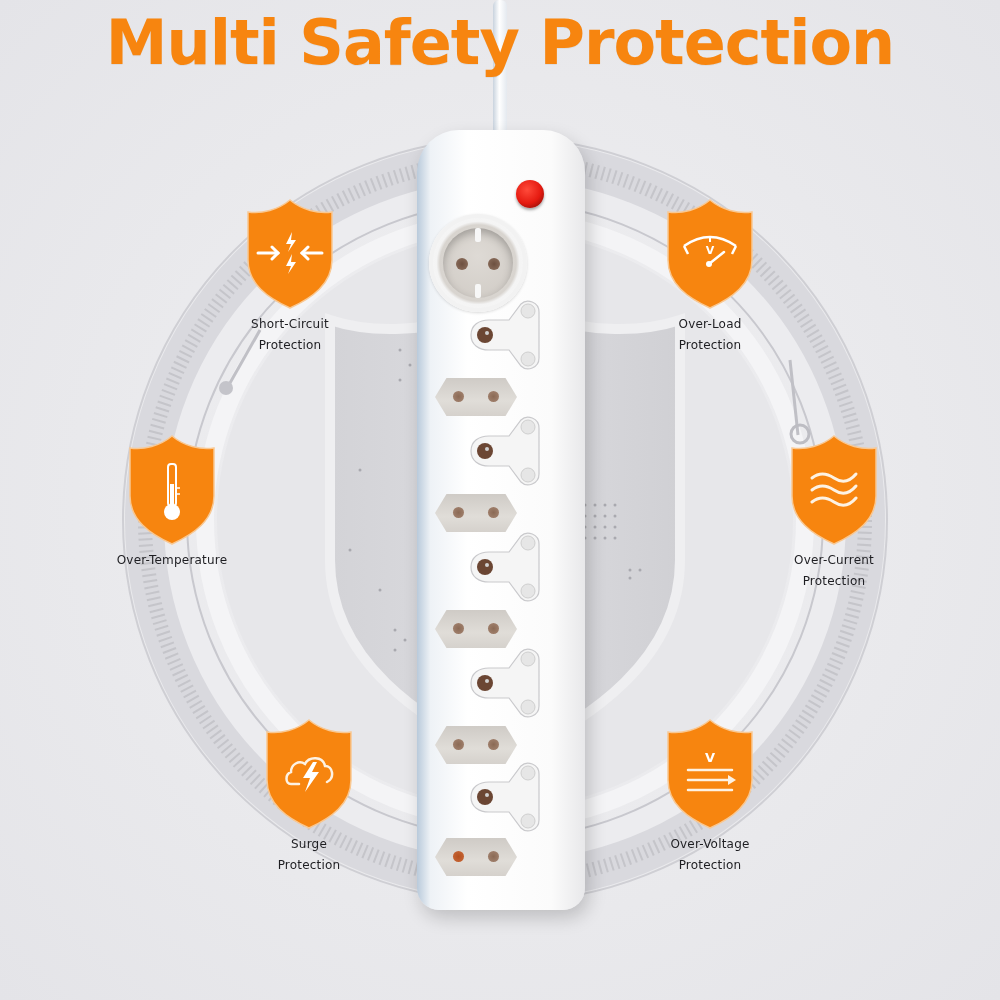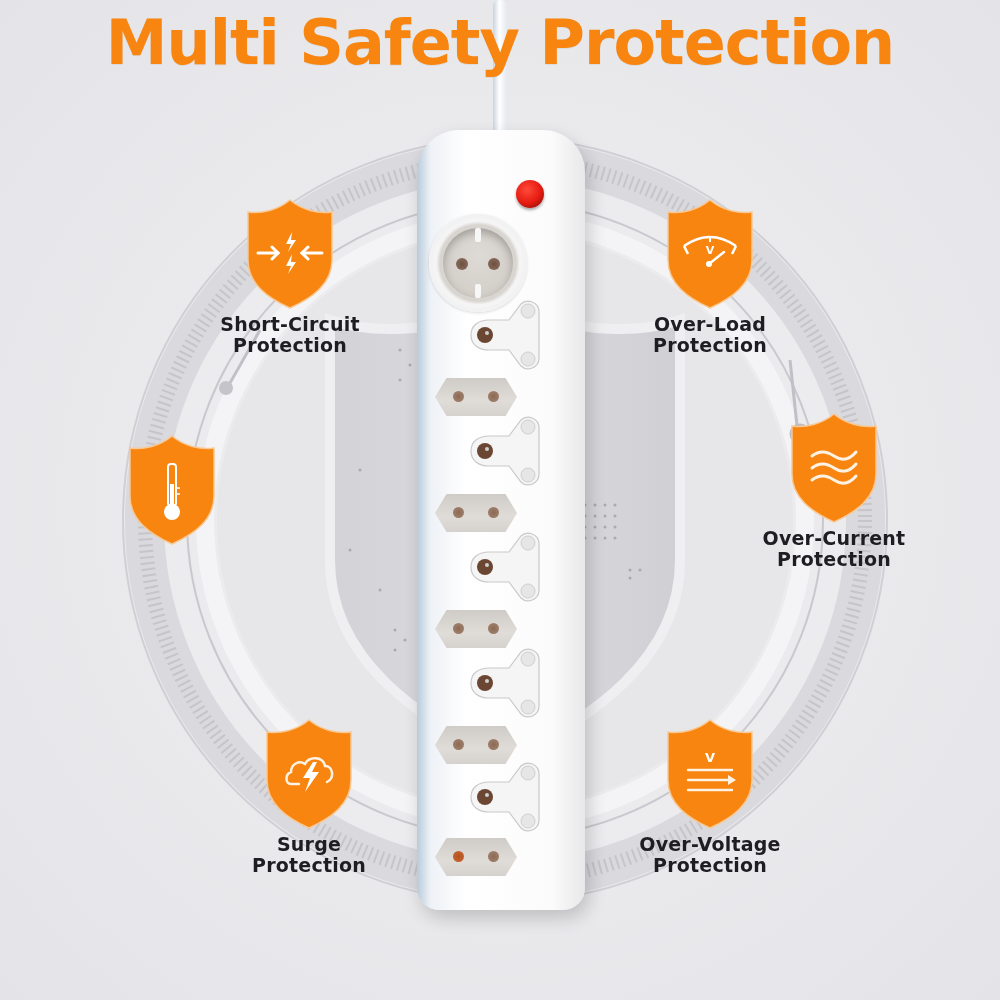--- a/index.html
+++ b/index.html
@@ -52,22 +52,22 @@
     background: linear-gradient(180deg,#cfcbc6 0%,#e0ddd8 60%,#d5d1cc 100%);
     clip-path: polygon(14% 0, 86% 0, 100% 50%, 86% 100%, 14% 100%, 0 50%);
   }
   .euro .h { position:absolute; top:13px; width:11px; height:11px; border-radius:50%;
     background: radial-gradient(circle,#8b6a55 0%,#a68673 100%); }
   .shield-item { position:absolute; z-index:4; text-align:center; }
   .shield {
     position:relative; margin:0 auto; width:92px; height:112px;
   }
   .label {
-    font-family:"DejaVu Sans", sans-serif; font-size:19px; line-height:21px;
-    color:#1e1e22; white-space:nowrap; letter-spacing:0.2px;font-weight:bold;
+    font-family:"DejaVu Sans", sans-serif; font-size:12px; line-height:21px;
+    color:#1e1e22; white-space:nowrap; letter-spacing:0.2px;
   }
 </style>
 </head>
 <body>
 
 <div class="title">Multi Safety Protection</div>
 
 <svg class="bg-ring" width="1000" height="1000" viewBox="0 0 1000 1000">
   <defs>
     <radialGradient id="ringG" cx="50%" cy="50%" r="50%">
@@ -240,23 +240,24 @@
 
 <div class="shield-item" style="left:60px;top:434px;width:224px;">
   <svg class="shield" viewBox="0 0 92 112">
     <path d="M46 2 C 34 12, 18 16, 4 14 L 4 62 C 4 86, 24 100, 46 110 C 68 100, 88 86, 88 62 L 88 14 C 74 16, 58 12, 46 2 Z" fill="#f7850f" stroke="#f9c892" stroke-width="1.5"></path>
     <rect x="42" y="30" width="8" height="42" rx="3" fill="none" stroke="#fff" stroke-width="2"></rect>
     <rect x="44" y="50" width="4" height="24" fill="#fff"></rect>
     <circle cx="46" cy="78" r="8" fill="#fff"></circle>
     <line x1="50" y1="54" x2="54" y2="54" stroke="#fff" stroke-width="1.5"></line>
     <line x1="50" y1="60" x2="54" y2="60" stroke="#fff" stroke-width="1.5"></line>
   </svg>
-</div>
-
-<div class="shield-item" style="left:752px;top:412px;width:164px;">
+  <div class="label">Over-Temperature</div>
+</div>
+
+<div class="shield-item" style="left:752px;top:434px;width:164px;">
   <svg class="shield" viewBox="0 0 92 112">
     <path d="M46 2 C 34 12, 18 16, 4 14 L 4 62 C 4 86, 24 100, 46 110 C 68 100, 88 86, 88 62 L 88 14 C 74 16, 58 12, 46 2 Z" fill="#f7850f" stroke="#f9c892" stroke-width="1.5"></path>
     <g stroke="#fdf2e3" stroke-width="3" fill="none" stroke-linecap="round">
       <path d="M24 44 Q 34 36 46 44 T 68 40"></path>
       <path d="M24 56 Q 34 48 46 56 T 68 52"></path>
       <path d="M24 68 Q 34 60 46 68 T 68 64"></path>
     </g>
   </svg>
   <div class="label">Over-Current</div>
   <div class="label">Protection</div>

